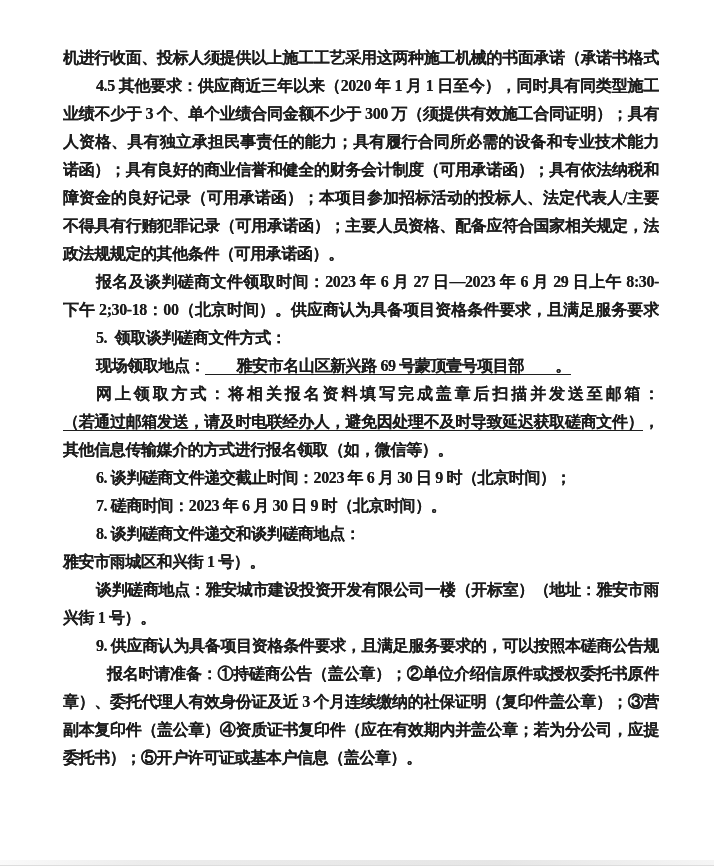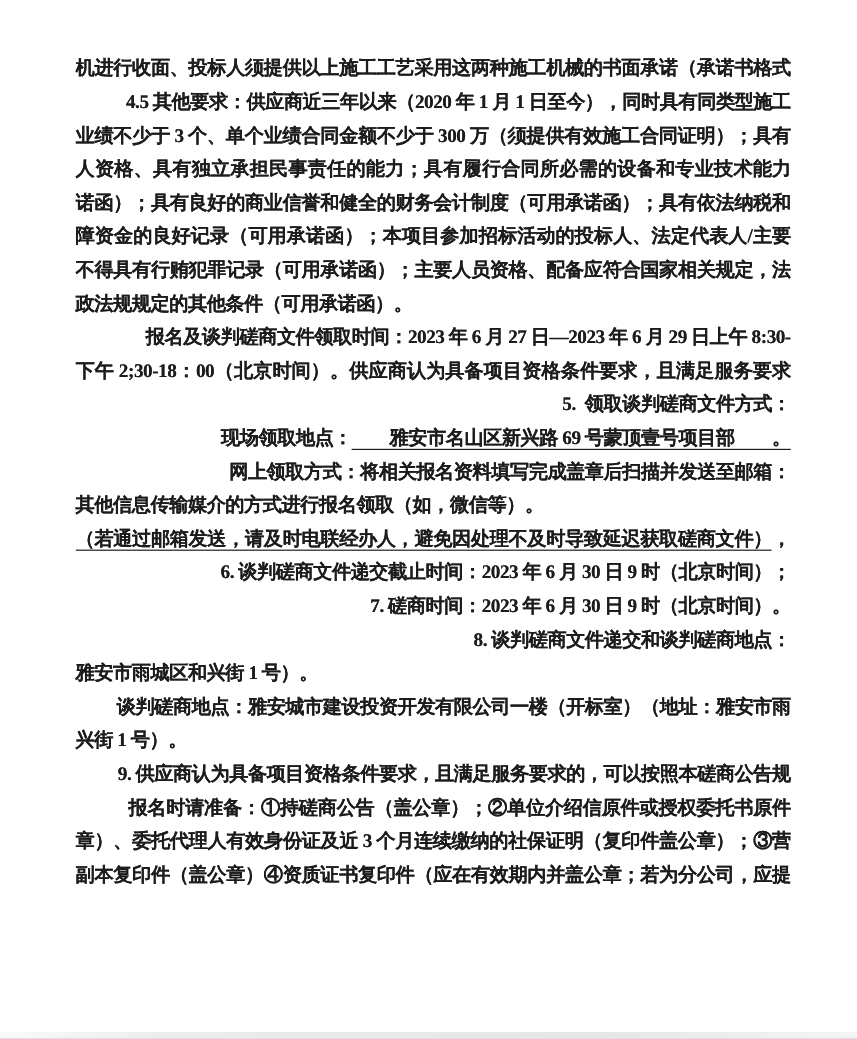--- a/index.html
+++ b/index.html
@@ -9,21 +9,21 @@
     font-family:"Liberation Serif","DejaVu Serif",serif;
   }
   .page{position:absolute;inset:0;background:#ffffff;}
   .doc{
     position:absolute;left:63px;top:44px;width:596px;
     color:#1c1c1c;font-weight:700;font-size:16px;letter-spacing:-0.4px;
     text-shadow:0 0 0.5px rgba(25,25,25,.85);
   }
   .line{height:28px;line-height:28px;white-space:nowrap;}
   .line.fill{white-space:normal;text-align:justify;text-align-last:justify;overflow:hidden;}
-  .line.ind1{text-indent:33px;text-align:right;}
+  .line.ind1{text-indent:33px;}
   .line.ind2{text-indent:44px;}
   .u{border-bottom:1.6px solid #1f1f1f;}
   .scan-edge-bottom{
     position:absolute;left:0;right:0;bottom:0;height:5px;
     background:linear-gradient(to right,#fafafa 0%,#ececec 20%,#e6e6e6 70%,#f5f5f5 100%);
     border-bottom:1px solid #dddddd;
   }
 </style>
 </head>
 <body>
@@ -36,27 +36,28 @@
       <div class="line fill"><span>人资格、具有独立承担民事责任的能力；具有履行合同所必需的设备和专业技术能力（可用承</span></div>
       <div class="line fill"><span>诺函）；具有良好的商业信誉和健全的财务会计制度（可用承诺函）；具有依法纳税和社会保</span></div>
       <div class="line fill"><span>障资金的良好记录（可用承诺函）；本项目参加招标活动的投标人、法定代表人/主要负责人</span></div>
       <div class="line fill"><span>不得具有行贿犯罪记录（可用承诺函）；主要人员资格、配备应符合国家相关规定，法律、行</span></div>
       <div class="line"><span>政法规规定的其他条件（可用承诺函）。</span></div>
       <div class="line fill ind1"><span>报名及谈判磋商文件领取时间：2023 年 6 月 27 日—2023 年 6 月 29 日上午 8:30-12：00；</span></div>
       <div class="line fill"><span>下午 2;30-18：00（北京时间）。供应商认为具备项目资格条件要求，且满足服务要求的，可</span></div>
       <div class="line ind1"><span>5. 领取谈判磋商文件方式：</span></div>
       <div class="line ind1"><span>现场领取地点：</span><span class="u">　　雅安市名山区新兴路 69 号蒙顶壹号项目部　　。</span></div>
       <div class="line fill ind1"><span>网上领取方式：将相关报名资料填写完成盖章后扫描并发送至邮箱：</span><span class="u"> 409173242@qq.com</span></div>
+      <div class="line fill"><span class="u">（若通过邮箱发送，请及时电联经办人，避免因处理不及时导致延迟获取磋商文件）</span><span>，或以</span></div>
       <div class="line"><span>其他信息传输媒介的方式进行报名领取（如，微信等）。</span></div>
-      <div class="line fill"><span class="u">（若通过邮箱发送，请及时电联经办人，避免因处理不及时导致延迟获取磋商文件）</span><span>，或以</span></div>
       <div class="line ind1"><span>6. 谈判磋商文件递交截止时间：2023 年 6 月 30 日 9 时（北京时间）；</span></div>
       <div class="line ind1"><span>7. 磋商时间：2023 年 6 月 30 日 9 时（北京时间）。</span></div>
       <div class="line ind1"><span>8. 谈判磋商文件递交和谈判磋商地点：</span></div>
       <div class="line"><span>雅安市雨城区和兴街 1 号）。</span></div>
       <div class="line fill ind1"><span>谈判磋商地点：雅安城市建设投资开发有限公司一楼（开标室）（地址：雅安市雨城区和</span></div>
       <div class="line"><span>兴街 1 号）。</span></div>
       <div class="line fill ind1"><span>9. 供应商认为具备项目资格条件要求，且满足服务要求的，可以按照本磋商公告规定的时</span></div>
       <div class="line fill ind2"><span>报名时请准备：①持磋商公告（盖公章）；②单位介绍信原件或授权委托书原件（盖公</span></div>
       <div class="line fill"><span>章）、委托代理人有效身份证及近 3 个月连续缴纳的社保证明（复印件盖公章）；③营业执照</span></div>
       <div class="line fill"><span>副本复印件（盖公章）④资质证书复印件（应在有效期内并盖公章；若为分公司，应提供授权</span></div>
+      <div class="line"><span>委托书）；⑤开户许可证或基本户信息（盖公章）。</span></div>
     </div>
   <div class="scan-edge-bottom"></div>
 </div>
 
 </body></html>

